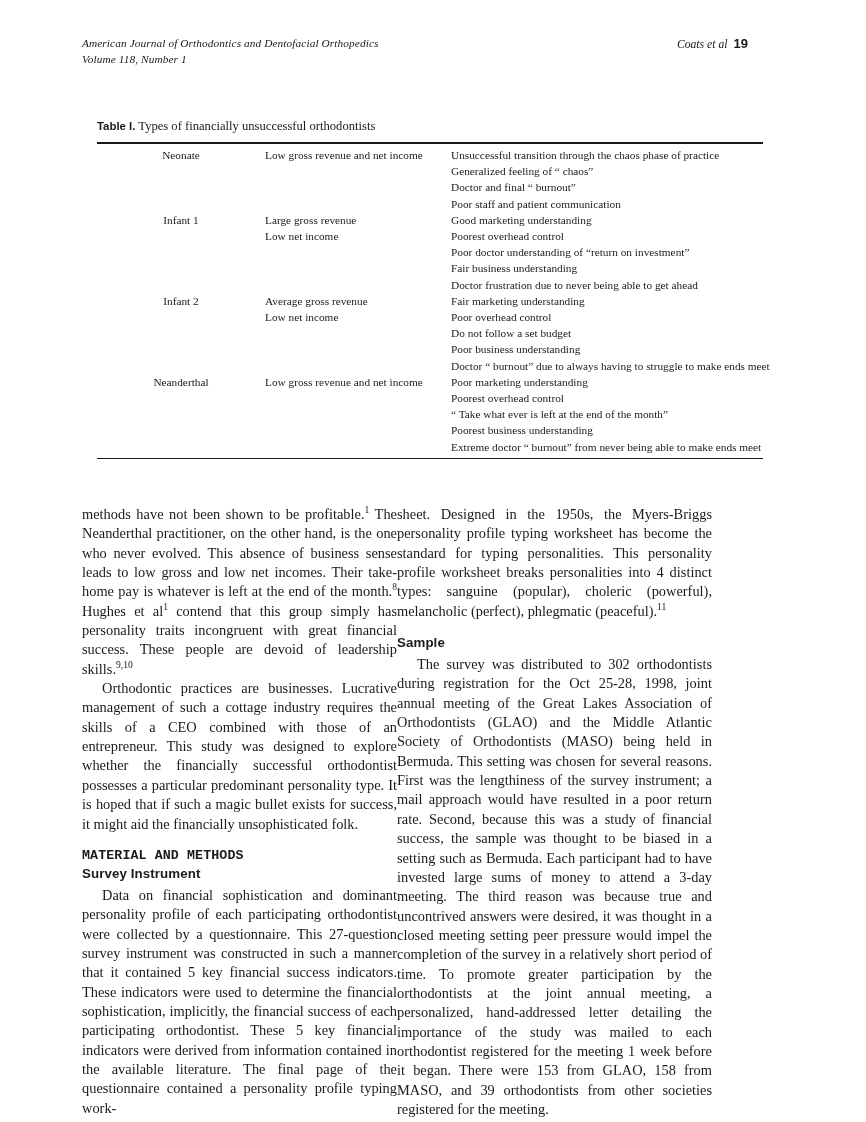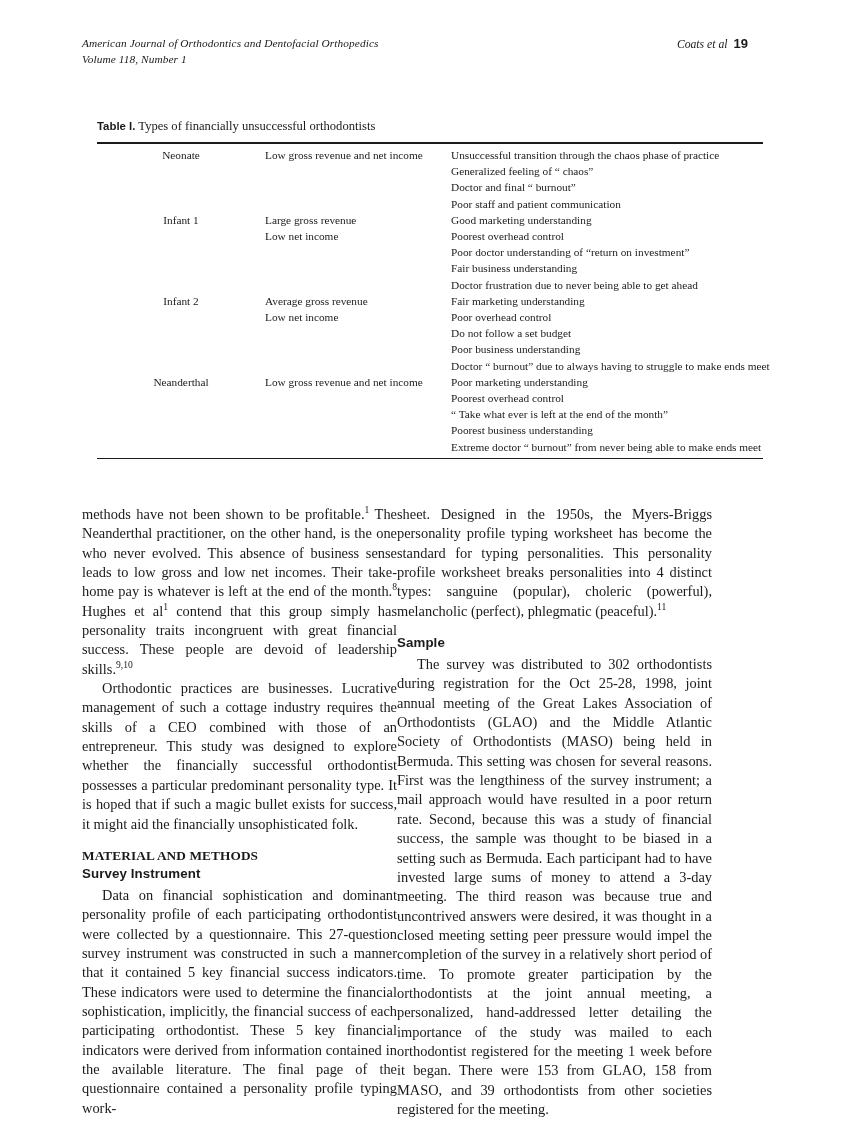--- a/index.html
+++ b/index.html
@@ -138,21 +138,21 @@
   p.para {
     margin: 0;
     font-size: 14.4px;
     line-height: 19.35px;
     text-align: justify;
     text-indent: 20px;
     hyphens: none;
   }
   p.para.noindent { text-indent: 0; }
   h2.sect {
-    font-family: Liberation Serif, serif;
+    font-family: Liberation Mono, monospace;
     font-weight: bold;
     font-size: 13.3px;
     line-height: 18px;
     margin: 0;
     text-align: left;
     letter-spacing: 0.1px;
   }
   h3.subsect {
     font-family: "Liberation Sans", sans-serif;
     font-weight: bold;

